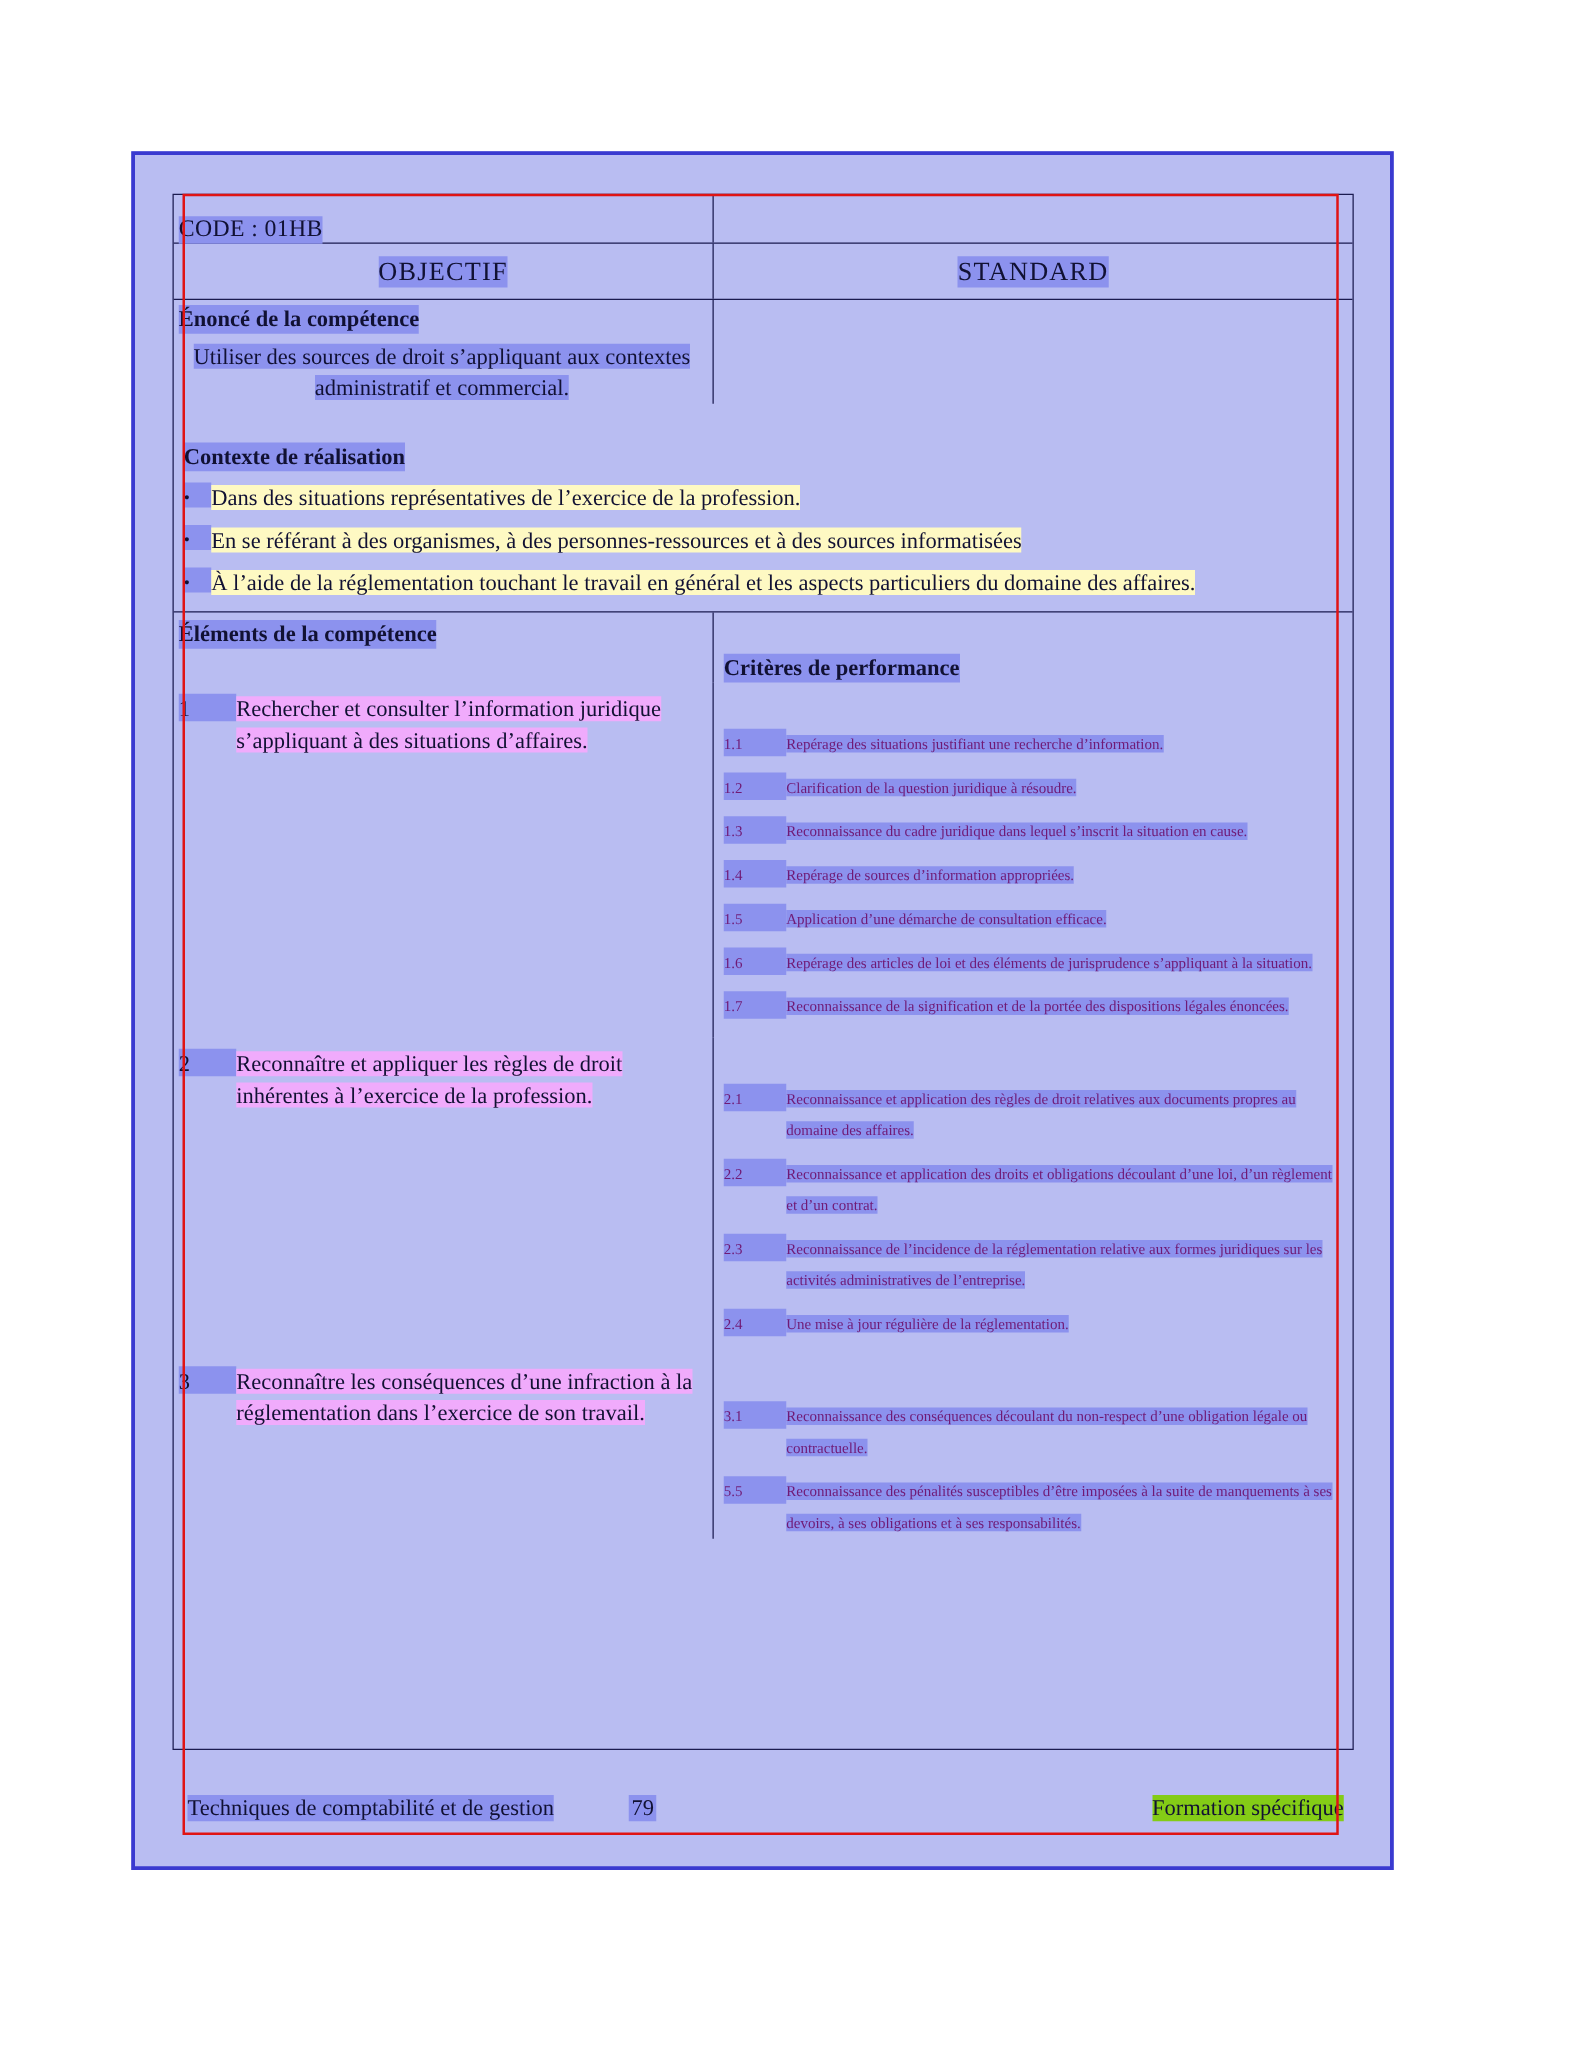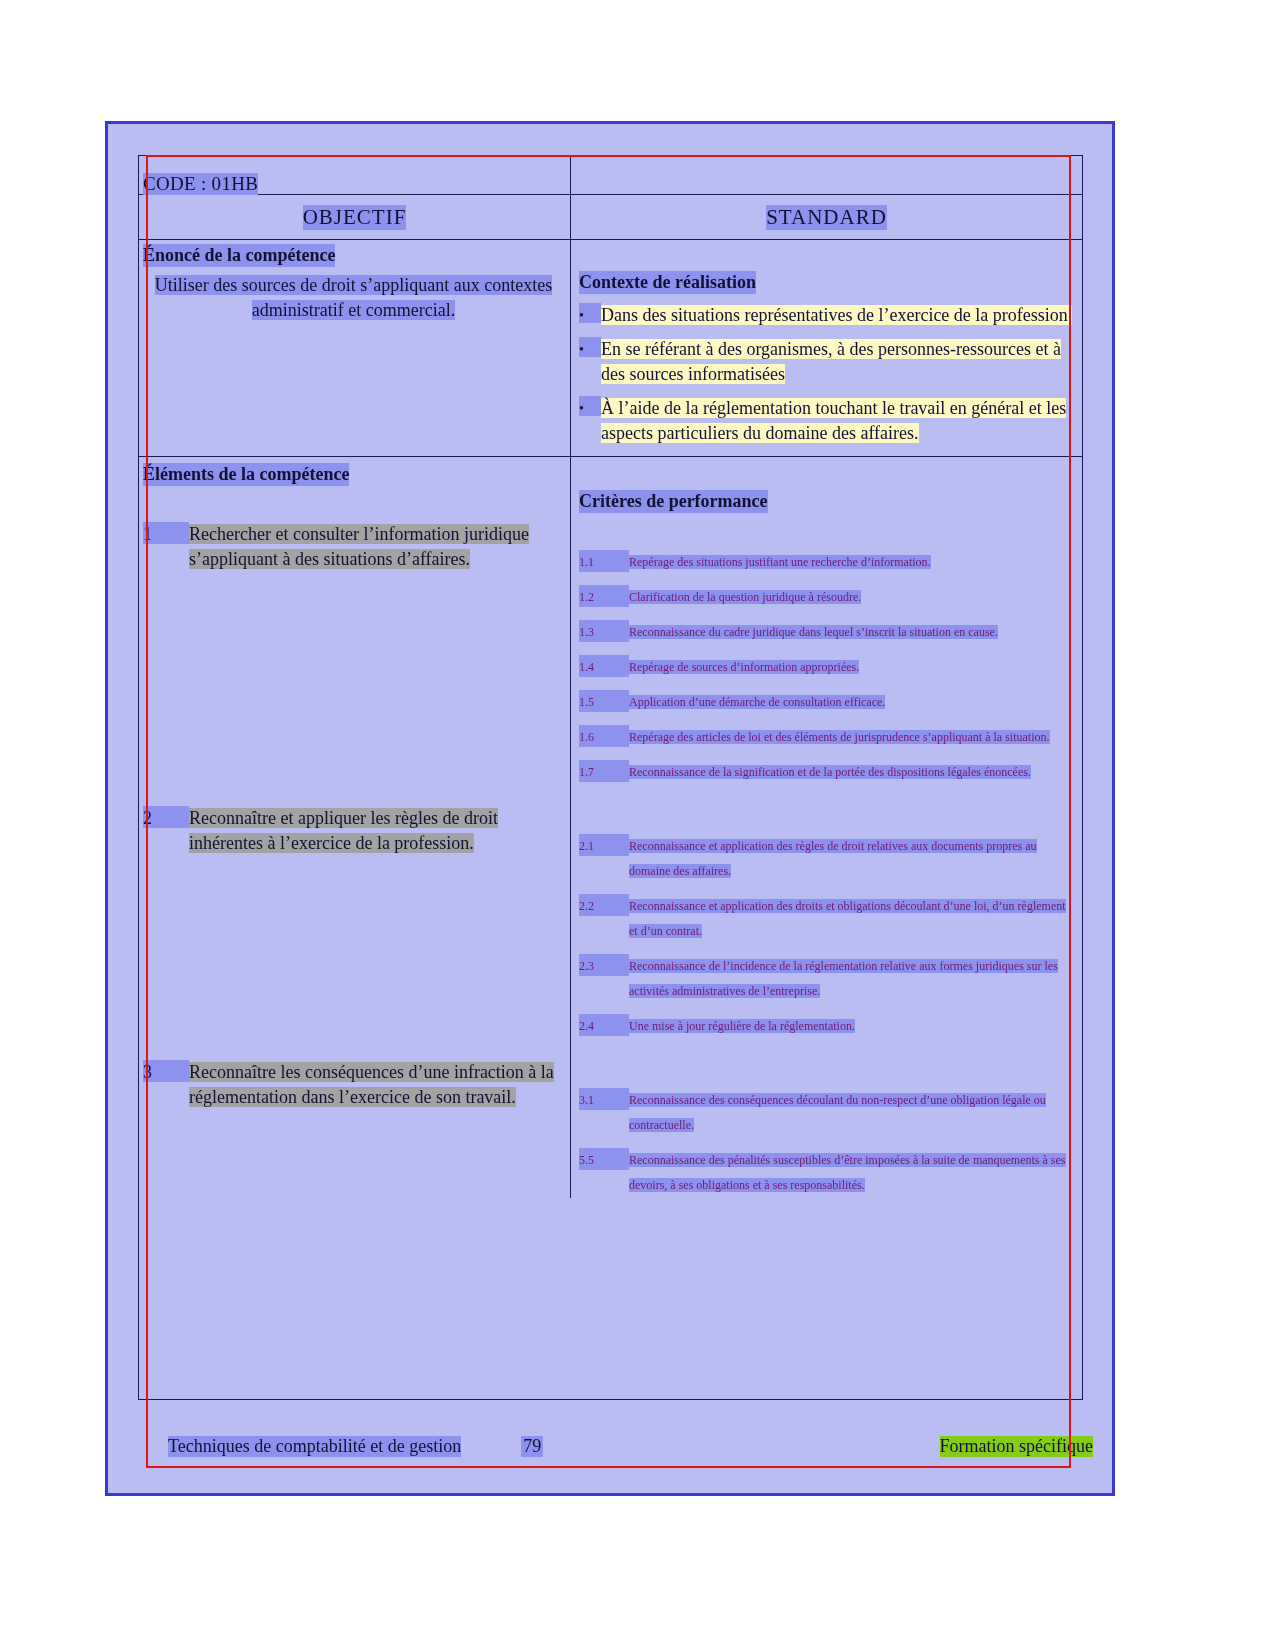--- a/index.html
+++ b/index.html
@@ -156,21 +156,21 @@
     color: #111133;
     line-height: 25px;
   }
   .num-mark {
     width: 46px;
     flex: none;
     background: #8c92ee;
     height: 22px;
   }
   .num-body { flex: 1; }
-  .num-body span.hl { background: #a3a3a3; }
+  .num-body span.hl { background: #f0abfc; }
 
   .crit-item {
     display: flex;
     margin: 10px 0 0 0;
     font-size: 12px;
     color: #701a75;
     line-height: 25px;
   }
   .crit-mark {
     width: 50px;
@@ -181,25 +181,26 @@
   .crit-body { flex: 1; }
   .crit-body span.hl { background: #8c92ee; }
 
   
   .block {
     display: flex;
     align-items: stretch;
   }
   .hr-line {
     border-bottom: 1px solid #1b1b50;
+    flex-direction: column;
   }
 
   .footer {
     position: absolute;
-    left: 60px;
+    left: 42px;
     bottom: 36px;
     width: 925px;
     display: flex;
     align-items: center;
     font-size: 18px;
     color: #111133;
     z-index: 20;
   }
   .footer .f-left { background: #8c92ee; }
   .footer .f-page {

